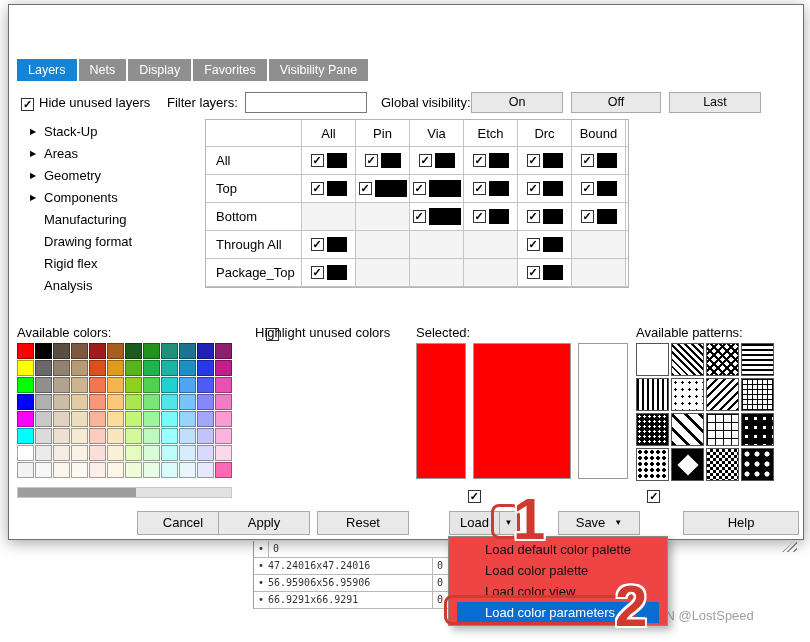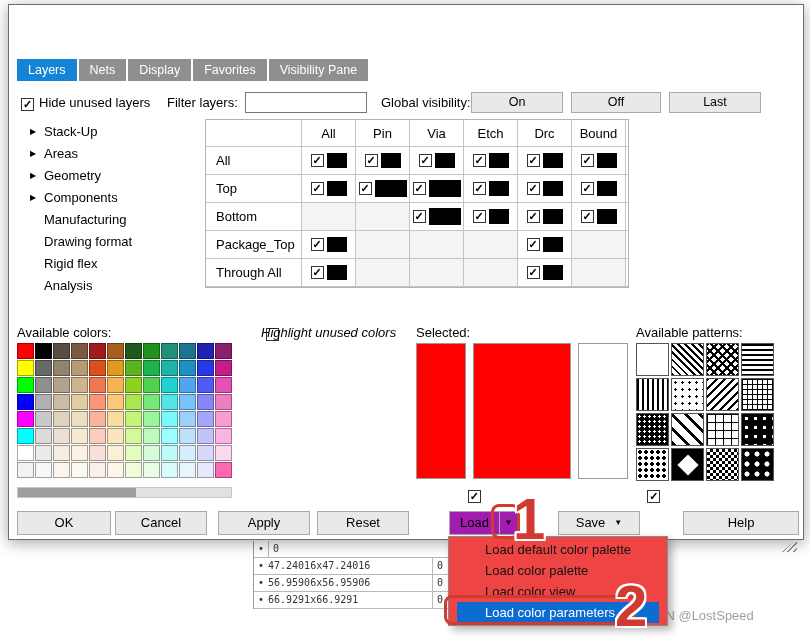--- a/index.html
+++ b/index.html
@@ -59,21 +59,21 @@
   .swatch{width:20px;height:15px;display:inline-block;}
   .swatch.wide{width:32px;height:17px;}
 
   
   .cb{display:inline-block;width:13px;height:13px;background:#fff;border:1px solid #333;
       box-sizing:border-box;position:relative;vertical-align:middle;}
   .cb.checked::after{content:"✓";position:absolute;left:0;top:-1px;width:100%;text-align:center;
       font-size:11px;font-weight:bold;color:#000;line-height:13px;}
 
   
-  #lbl-avail{left:8px;top:320px;} #cb-highlight{left:240px;top:320px;} #lbl-highlight{left:252px;top:320px;font-style:italic;}
+  #lbl-avail{left:8px;top:320px;} #cb-highlight{left:240px;top:320px;} #lbl-highlight{left:246px;top:320px;}
   #lbl-selected{left:407px;top:320px;} #lbl-patterns{left:627px;top:320px;}
 
   
   #palette{position:absolute;left:8px;top:338px;width:215px;display:flex;flex-wrap:wrap;gap:1px;}
   .pcell{width:17px;height:16px;box-sizing:border-box;border:1px solid rgba(0,0,0,.35);}
   #pal-scroll{position:absolute;left:8px;top:482px;width:215px;height:11px;background:#e2e2e2;border:1px solid #c6c6c6;box-sizing:border-box;}
   #pal-thumb{width:118px;height:100%;background:#9e9e9e;}
 
   
   .selswatch{border:1px solid #9a9a9a;box-sizing:border-box;}
@@ -102,23 +102,23 @@
   .pat-dots-on-black{background-color:#000;background-image:radial-gradient(#fff 1.5px,transparent 1.6px);background-size:9px 9px;}
   .pat-dots-medium{background-color:#fff;background-image:radial-gradient(#000 1.6px,transparent 1.7px);background-size:6px 6px;}
   .pat-diamond{background:#000;}
   .pat-diamond::after{content:"";position:absolute;left:50%;top:50%;width:15px;height:15px;background:#fff;
                       transform:translate(-50%,-50%) rotate(45deg);}
   .pat-checker{background:repeating-conic-gradient(#000 0 25%,#fff 0 50%);background-size:6px 6px;}
   .pat-polka-on-black{background-color:#000;background-image:radial-gradient(#fff 2.5px,transparent 2.6px);background-size:10px 10px;}
 
   
   .btn.big{height:24px;line-height:22px;font-size:13px;}
-  #btn-ok{left:8px;top:506px;width:94px;} #btn-cancel{left:106px;top:506px;width:92px;}
+  #btn-ok{left:8px;top:506px;width:94px;} #btn-cancel{left:128px;top:506px;width:92px;}
   #btn-apply{left:209px;top:506px;width:92px;} #btn-reset{left:308px;top:506px;width:92px;}
-  #load-group{left:440px;top:506px;width:69px;height:24px;display:flex;background:#a21caf;
+  #load-group{left:440px;top:506px;width:69px;height:24px;display:flex;background:#e5e5e5;
               border:1px solid #a9a9a9;box-sizing:border-box;}
   .loadmain{flex:1;text-align:center;line-height:22px;font-size:13px;}
   .loadarrow{width:17px;border-left:1px solid #a9a9a9;text-align:center;line-height:22px;font-size:8px;}
   #btn-save{left:549px;top:506px;width:82px;display:flex;align-items:center;justify-content:center;gap:9px;}
   .savearrow{font-size:8px;}
   #btn-help{left:674px;top:506px;width:116px;}
 
   
   #menu{position:absolute;left:448px;top:536px;width:202px;background:#ef4444;border:1px solid #8a8a8a;
         box-shadow:4px 4px 8px rgba(0,0,0,.3);padding:2px 8px;z-index:30;}
@@ -275,36 +275,36 @@
           <div class="gc gcol">
             <span class="cb checked"></span>
             <span class="swatch" style="background:#000000"></span>
           </div>
           <div class="gc gcol">
             <span class="cb checked"></span>
             <span class="swatch" style="background:#000000"></span>
           </div>
         </div>
         <div class="grow">
+          <div class="gc glabel">Through All</div>
+          <div class="gc gcol">
+            <span class="cb checked"></span>
+            <span class="swatch" style="background:#000000"></span>
+          </div>
+          <div class="gc gcol gempty"></div>
+          <div class="gc gcol gempty"></div>
+          <div class="gc gcol gempty"></div>
+          <div class="gc gcol">
+            <span class="cb checked"></span>
+            <span class="swatch" style="background:#000000"></span>
+          </div>
+          <div class="gc gcol gempty"></div>
+        </div>
+        <div class="grow">
           <div class="gc glabel">Package_Top</div>
-          <div class="gc gcol">
-            <span class="cb checked"></span>
-            <span class="swatch" style="background:#000000"></span>
-          </div>
-          <div class="gc gcol gempty"></div>
-          <div class="gc gcol gempty"></div>
-          <div class="gc gcol gempty"></div>
-          <div class="gc gcol">
-            <span class="cb checked"></span>
-            <span class="swatch" style="background:#000000"></span>
-          </div>
-          <div class="gc gcol gempty"></div>
-        </div>
-        <div class="grow">
-          <div class="gc glabel">Through All</div>
           <div class="gc gcol">
             <span class="cb checked"></span>
             <span class="swatch" style="background:#000000"></span>
           </div>
           <div class="gc gcol gempty"></div>
           <div class="gc gcol gempty"></div>
           <div class="gc gcol gempty"></div>
           <div class="gc gcol">
             <span class="cb checked"></span>
             <span class="swatch" style="background:#000000"></span>
@@ -441,21 +441,20 @@
         <span class="patcell pat-diag-wide"></span>
         <span class="patcell pat-grid-coarse"></span>
         <span class="patcell pat-dots-on-black"></span>
         <span class="patcell pat-dots-medium"></span>
         <span class="patcell pat-diamond"></span>
         <span class="patcell pat-checker"></span>
         <span class="patcell pat-polka-on-black"></span>
       </div>
 
     
-    <span class="btn big abs" id="btn-ok">OK</span>
     <span class="btn big abs" id="btn-cancel">Cancel</span>
     <span class="btn big abs" id="btn-apply">Apply</span>
     <span class="btn big abs" id="btn-reset">Reset</span>
     <div class="abs" id="load-group">
       <span class="loadmain">Load</span>
       <span class="loadarrow">▼</span>
     </div>
     <div class="btn big abs" id="btn-save">
       <span>Save</span>
       <span class="savearrow">▼</span>

